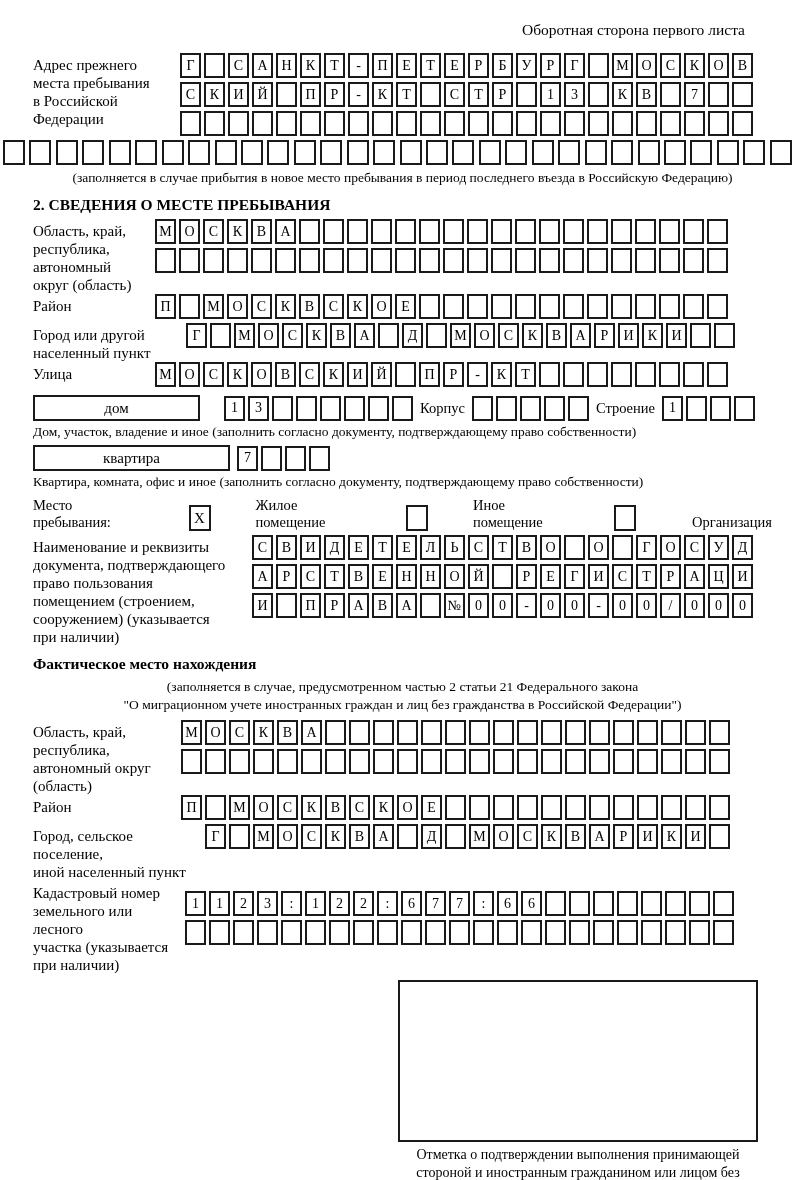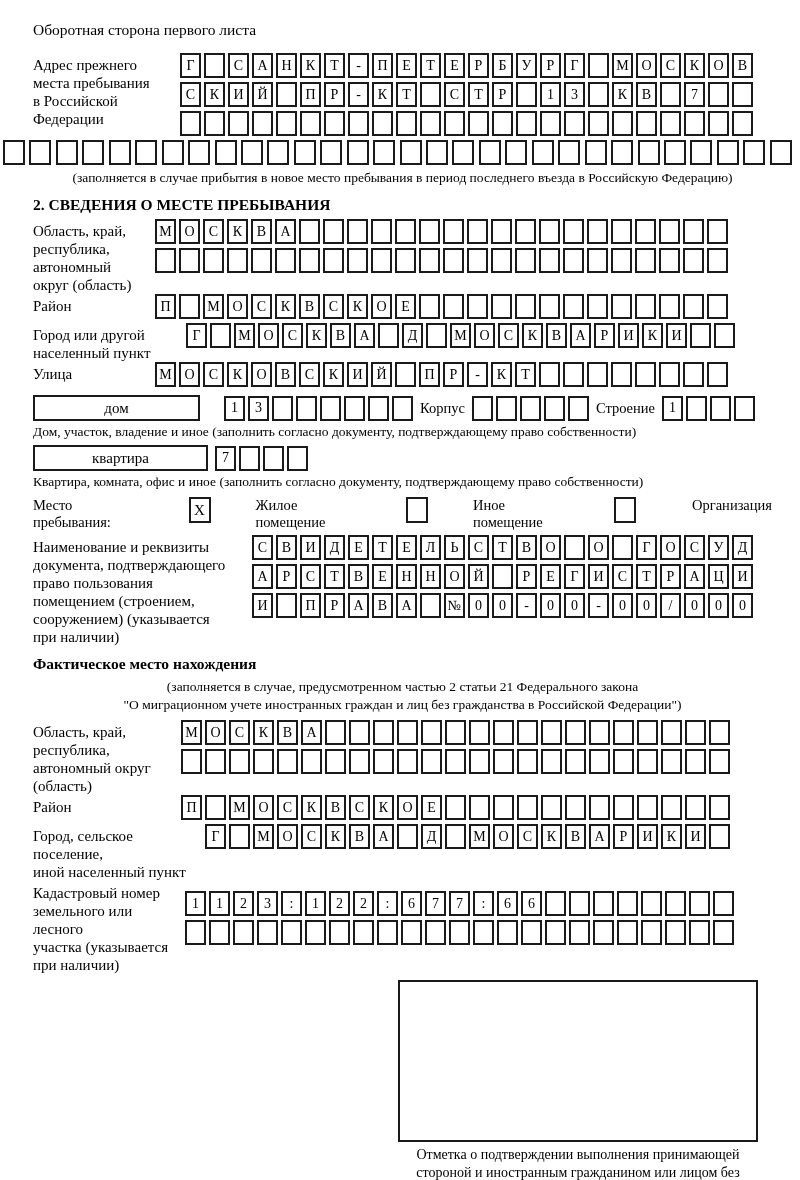--- a/index.html
+++ b/index.html
@@ -1,19 +1,19 @@
 <!DOCTYPE html>
 <html><head>
 <meta charset="utf-8">
 <style>
   html,body{margin:0;padding:0;background:#fff;}
   body{width:800px;height:1180px;overflow:hidden;color:#000;
        font-family:"Liberation Serif","DejaVu Serif",serif;}
   .page{padding:6px 28px 0 33px;position:relative;}
-  .header-note{margin-top:14px;text-align:left;padding-right:27px;
+  .header-note{margin-top:14px;text-align:right;padding-right:27px;
                font-size:15.5px;line-height:19px;}
   
   .frow{display:flex;align-items:flex-start;}
   .flabel{flex:none;font-size:15px;line-height:18px;white-space:pre-line;padding-top:3px;}
   .lw-adr{width:147px}.lw-s2{width:122px}.lw-city1{width:153px}
   .lw-doc{width:219px}.lw-f1{width:148px}.lw-city2{width:172px}.lw-kad{width:152px}
   .cellcol{flex:1;min-width:0;}
   .crow{display:flex;gap:3px;margin-bottom:4px;}
   .cell{flex:none;width:21px;height:25px;border:2px solid #1a1a1a;box-sizing:border-box;
         display:flex;align-items:center;justify-content:center;
@@ -21,26 +21,26 @@
   .crow.full{justify-content:space-between;gap:0;margin-left:-30px;width:789px;}
   .crow.full .cell{width:22px;}
   .note{font-size:13.5px;line-height:18px;}
   .center{text-align:center;}
   .sec-title{margin:8px 0 4px;text-align:left;font-weight:bold;font-size:15.5px;line-height:20px;}
   
   .house-row{display:flex;align-items:center;margin:4px 0 0;}
   .bigbox{flex:none;height:26px;border:2px solid #1a1a1a;box-sizing:border-box;
           display:flex;align-items:center;justify-content:center;font-size:15px;}
   .dom-box{width:167px;margin-right:24px;}
-  .kv-box{width:175px;margin-right:7px;}
+  .kv-box{width:197px;margin-right:7px;}
   .house-row .crow{margin-bottom:0;}
   .small-label{font-size:14.5px;margin:0 7px;flex:none;}
   .note-left{margin:2px 0 4px;}
   
-  .check-row{display:flex;align-items:flex-start;margin-top:6px;font-size:14.5px;gap:32px;}
+  .check-row{display:flex;align-items:flex-end;margin-top:6px;font-size:14.5px;gap:32px;}
   .checkbox{flex:none;width:22px;height:26px;border:2px solid #1a1a1a;box-sizing:border-box;
             display:flex;align-items:center;justify-content:center;font-size:15px;
             margin:0 13px 0 9px;}
   .checkbox.last{margin-right:24px;}
   .choose-note{margin-left:210px;margin-bottom:2px;}
   .doc-block{margin-top:4px;}
   .fact-note{margin:0;}
   .pad-top{padding-top:10px;}
   
   .mark-box{width:360px;height:162px;border:2px solid #1a1a1a;box-sizing:border-box;

